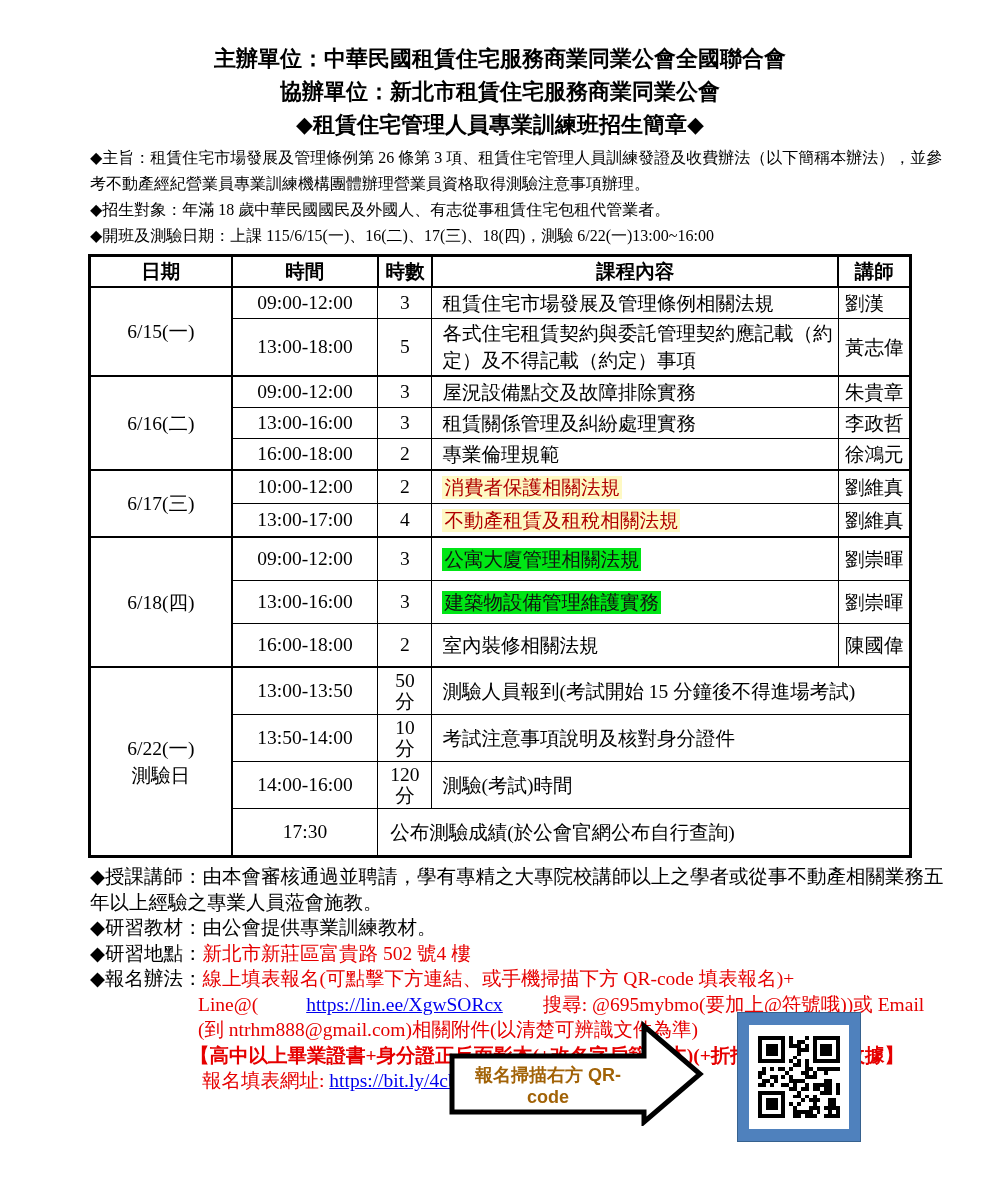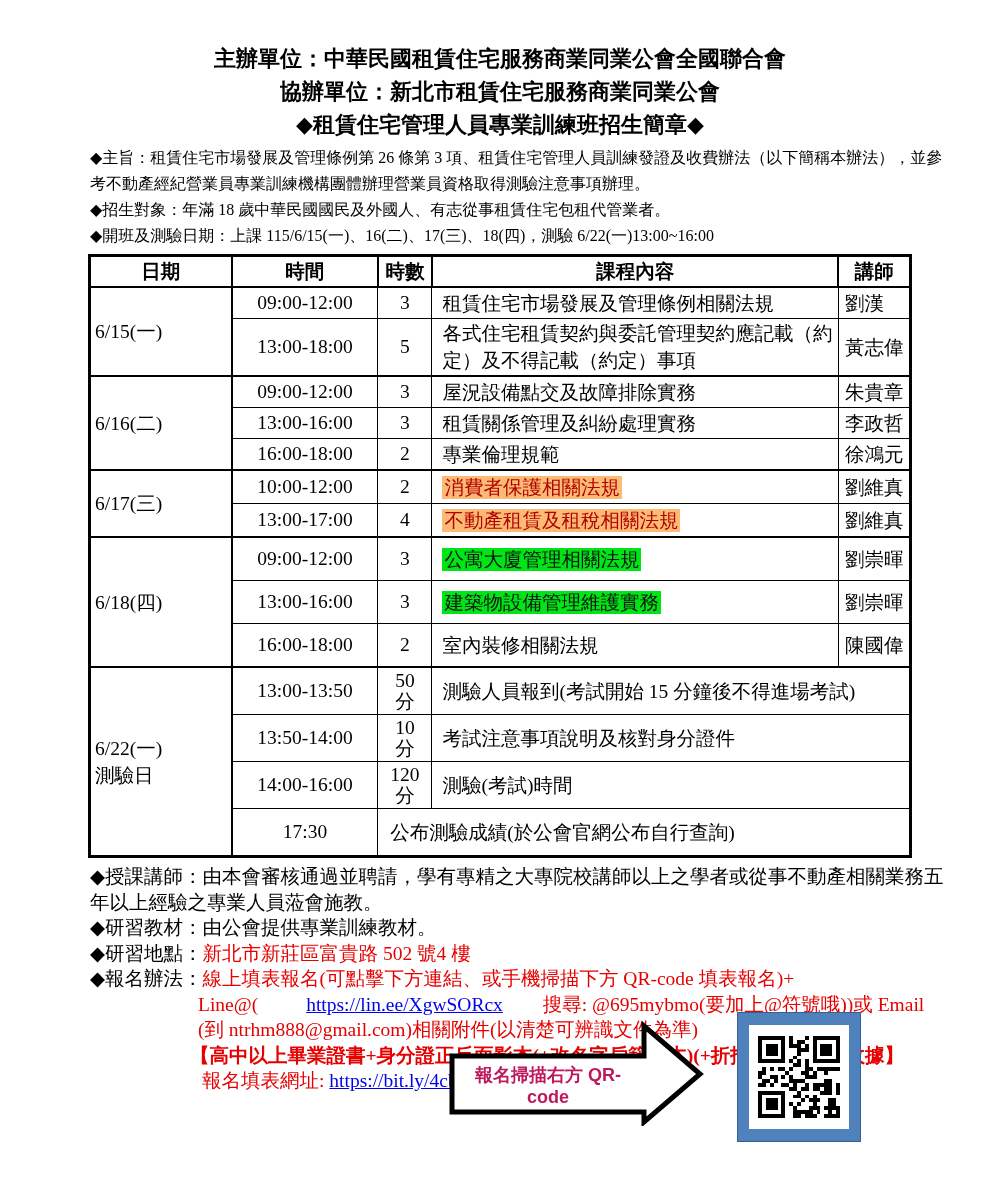--- a/index.html
+++ b/index.html
@@ -22,52 +22,52 @@
   table.course{border:3px solid #000;}
   table.course th{
     border:1px solid #000; border-bottom:2px solid #000; border-left:2px solid #000;
     font-weight:bold; height:29px; text-align:center; padding:0;
   }
   table.course th:first-child{border-left:1px solid #000;}
   table.course td{border:1px solid #000; padding:1px 4px; vertical-align:middle;}
   tr.gs td{border-top:2px solid #000;}
   .col-date{width:142px;} .col-time{width:146px;} .col-hours{width:54px;}
   .col-course{width:406px;} .col-lect{width:72px;}
-  .c-date{text-align:left; white-space:pre-line; border-right:2px solid #000 !important;}
+  .c-date{text-align:center; white-space:pre-line; border-right:2px solid #000 !important;}
   .c-time{text-align:center;}
   .c-hours{text-align:center; white-space:pre-line; line-height:1.1;}
   .c-course{text-align:left; padding-left:10px !important;}
   .c-lect{text-align:left; padding-left:6px !important;}
   .c-merged{text-align:left; padding-left:12px !important;}
   .g0 td{height:28px;} .g0 .two{height:52px;border-radius:25px;}
   .g1 td{height:28px;}
   .g2 td{height:30px;}
   .g3 td{height:40px;}
   .g4 td{height:44px;}
-  .hl-yellow{background:#fdba74; color:#b00000; padding:1px 2px;}
+  .hl-yellow{background:#fef9c3; color:#b00000; padding:1px 2px;}
   .hl-green{background:#00e515; color:#111; padding:1px 2px;}
   
   .notes{margin:6px 40px 0 90px; font-size:19.5px; line-height:25.5px;}
   .notes p{margin:0;}
   .red{color:#e60000;}
   .feehl{background:#ffff00; color:#e60000; padding:1px 3px;}
   .indent{padding-left:108px;}
   .indent4{padding-left:100px; font-weight:bold;}
   .indent5{padding-left:112px;}
   .lnk{color:#0000ee; text-decoration:underline; cursor:pointer;}
   .sp{display:inline-block; width:48px;}
   .sp2{display:inline-block; width:40px;}
   
   .arrow-wrap{position:absolute; left:448px; top:1020px; width:258px; height:106px;}
   .arrow-wrap svg{position:absolute; left:0; top:0;}
   .arrow-label{
     position:absolute; left:8px; top:38px; width:184px; height:54px;
     display:flex; align-items:center; justify-content:center;
     font-family:"Liberation Sans","DejaVu Sans",sans-serif;
-    font-size:18px; font-weight:bold; color:#be185d; text-align:center;
+    font-size:18px; font-weight:bold; color:#a16207; text-align:center;
   }
   .qr-wrap{
     position:absolute; left:737px; top:1012px; width:100px; height:104px;
     background:#4f81bd; border:1px solid #36618e; padding:12px 11px;
   }
   .qr-inner{width:100px; height:104px; background:#fff;
     display:flex; align-items:center; justify-content:center;}
 </style>
 </head>
 <body>

